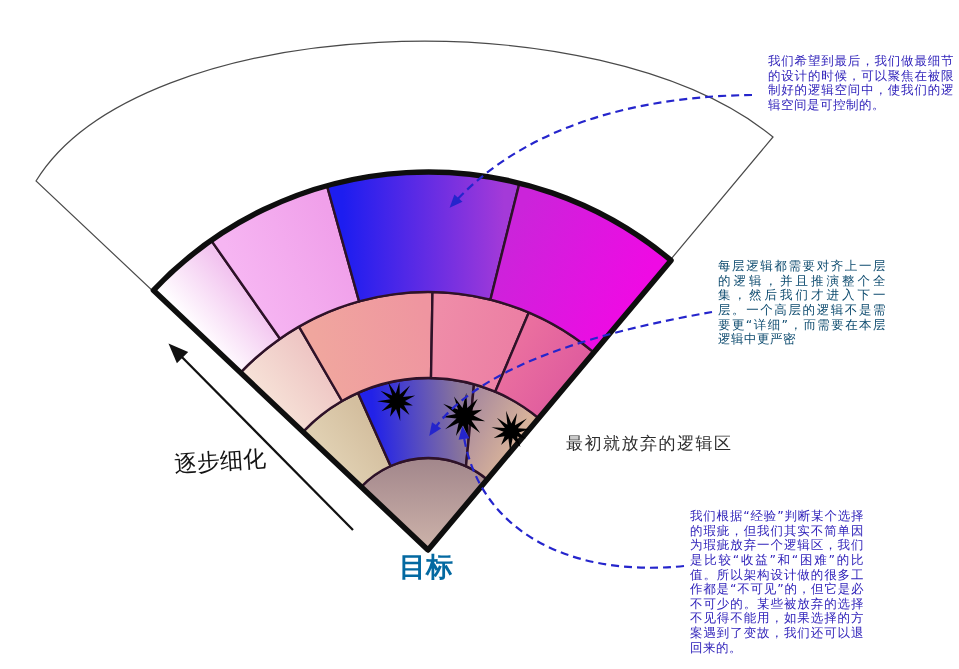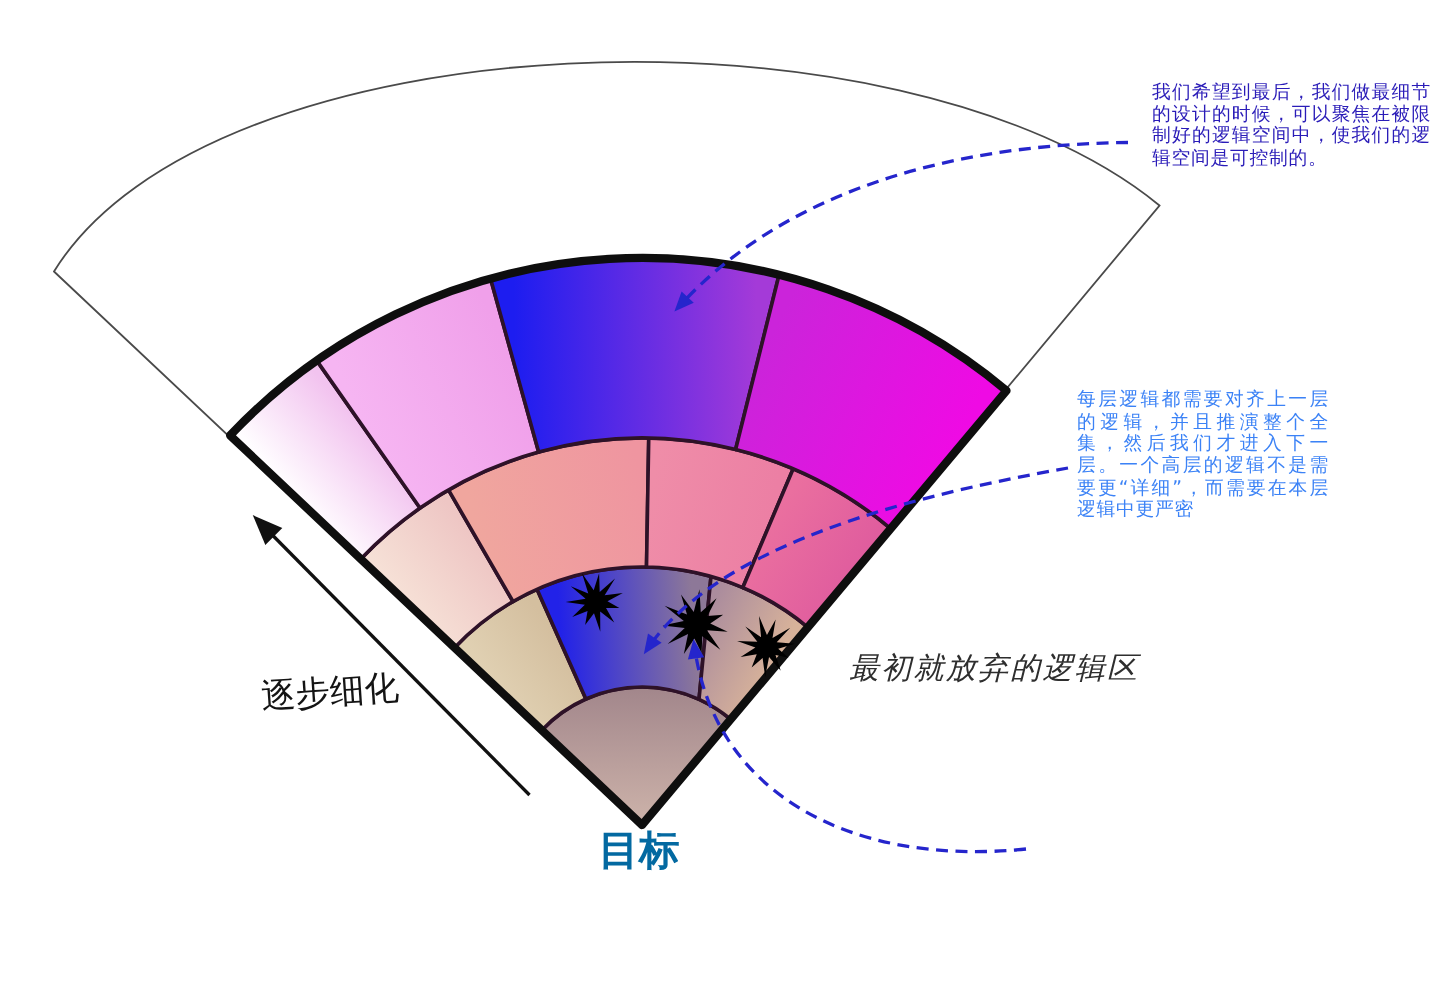--- a/index.html
+++ b/index.html
@@ -7,21 +7,21 @@
          font-family:"DejaVu Sans",sans-serif;}
   .stage svg{position:absolute;left:0;top:0;}
   .ann{position:absolute;color:#2a1cb8;font-size:12.5px;line-height:1.17;
        text-align:justify;letter-spacing:0.5px;word-break:break-all;}
   .ann-top{left:768px;top:54px;width:186px;}
   .ann-mid{left:718px;top:259px;width:168px;}
   .ann-bottom{left:690px;top:509px;width:174px;}
   .label{position:absolute;color:#1a1a1a;white-space:nowrap;}
   .label-goal{left:399px;top:549px;font-size:27px;font-weight:bold;color:#0369a1;}
   .label-refine{left:174px;top:446px;font-size:23px;color:#141414;transform:rotate(-4deg);}
-  .label-abandoned{left:566px;top:432px;font-size:20px;color:#2e2e2e;letter-spacing:1.5px;font-weight:500;font-style:italic;}
+  .label-abandoned{left:566px;top:432px;font-size:17px;color:#2e2e2e;letter-spacing:1.5px;font-weight:500;}
 </style>
 </head>
 <body>
 
 <div class="stage">
   <svg id="fan-svg" width="959" height="669" viewBox="0 0 959 669">
       <defs>
         <linearGradient id="seg-g0" gradientUnits="userSpaceOnUse" x1="428" y1="452" x2="428" y2="556">
           <stop offset="0" stop-color="#9f8389"></stop>
           <stop offset="1" stop-color="#d0b6ac"></stop>
@@ -92,18 +92,19 @@
       <polygon points="449.6,207.7 454.4,194.4 462.5,201.8" fill="#2525cc"></polygon>
       <path d="M 712.0 312.0 C 610.0 330.0 480.0 362.0 432.0 432.0" fill="none" stroke="#2525cc" stroke-width="2.2" stroke-dasharray="8 5"></path>
       <polygon points="429.2,436.1 432.0,422.3 441.1,428.5" fill="#2525cc"></polygon>
       <path d="M 684.0 566.0 C 566.0 578.0 476.0 528.0 463.0 431.0" fill="none" stroke="#2525cc" stroke-width="2.2" stroke-dasharray="8 5"></path>
       <polygon points="462.3,426.0 469.5,438.2 458.6,439.7" fill="#2525cc"></polygon>
       <line x1="353" y1="530" x2="172" y2="347" stroke="#111111" stroke-width="2.2"></line>
       <polygon points="168.5,343.4 188.2,352.0 176.9,363.3" fill="#111111"></polygon>
     </svg>
 
   <div class="ann ann-top" style="color: rgb(42, 28, 184);">我们希望到最后，我们做最细节的设计的时候，可以聚焦在被限制好的逻辑空间中，使我们的逻辑空间是可控制的。</div>
-  <div class="ann ann-mid" style="color: #3b82f6;">每层逻辑都需要对齐上一层的逻辑，并且推演整个全集，然后我们才进入下一层。一个高层的逻辑不是需要更“详细”，而需要在本层逻辑中更严密</div>
+  <div class="ann ann-mid" style="color: #0c4a6e;">每层逻辑都需要对齐上一层的逻辑，并且推演整个全集，然后我们才进入下一层。一个高层的逻辑不是需要更“详细”，而需要在本层逻辑中更严密</div>
+  <div class="ann ann-bottom" style="color: rgb(42, 28, 184);">我们根据“经验”判断某个选择的瑕疵，但我们其实不简单因为瑕疵放弃一个逻辑区，我们是比较“收益”和“困难”的比值。所以架构设计做的很多工作都是“不可见”的，但它是必不可少的。某些被放弃的选择不见得不能用，如果选择的方案遇到了变故，我们还可以退回来的。</div>
 
   <div class="label label-goal">目标</div>
   <div class="label label-refine">逐步细化</div>
   <div class="label label-abandoned">最初就放弃的逻辑区</div>
 </div>
 
 </body></html>

